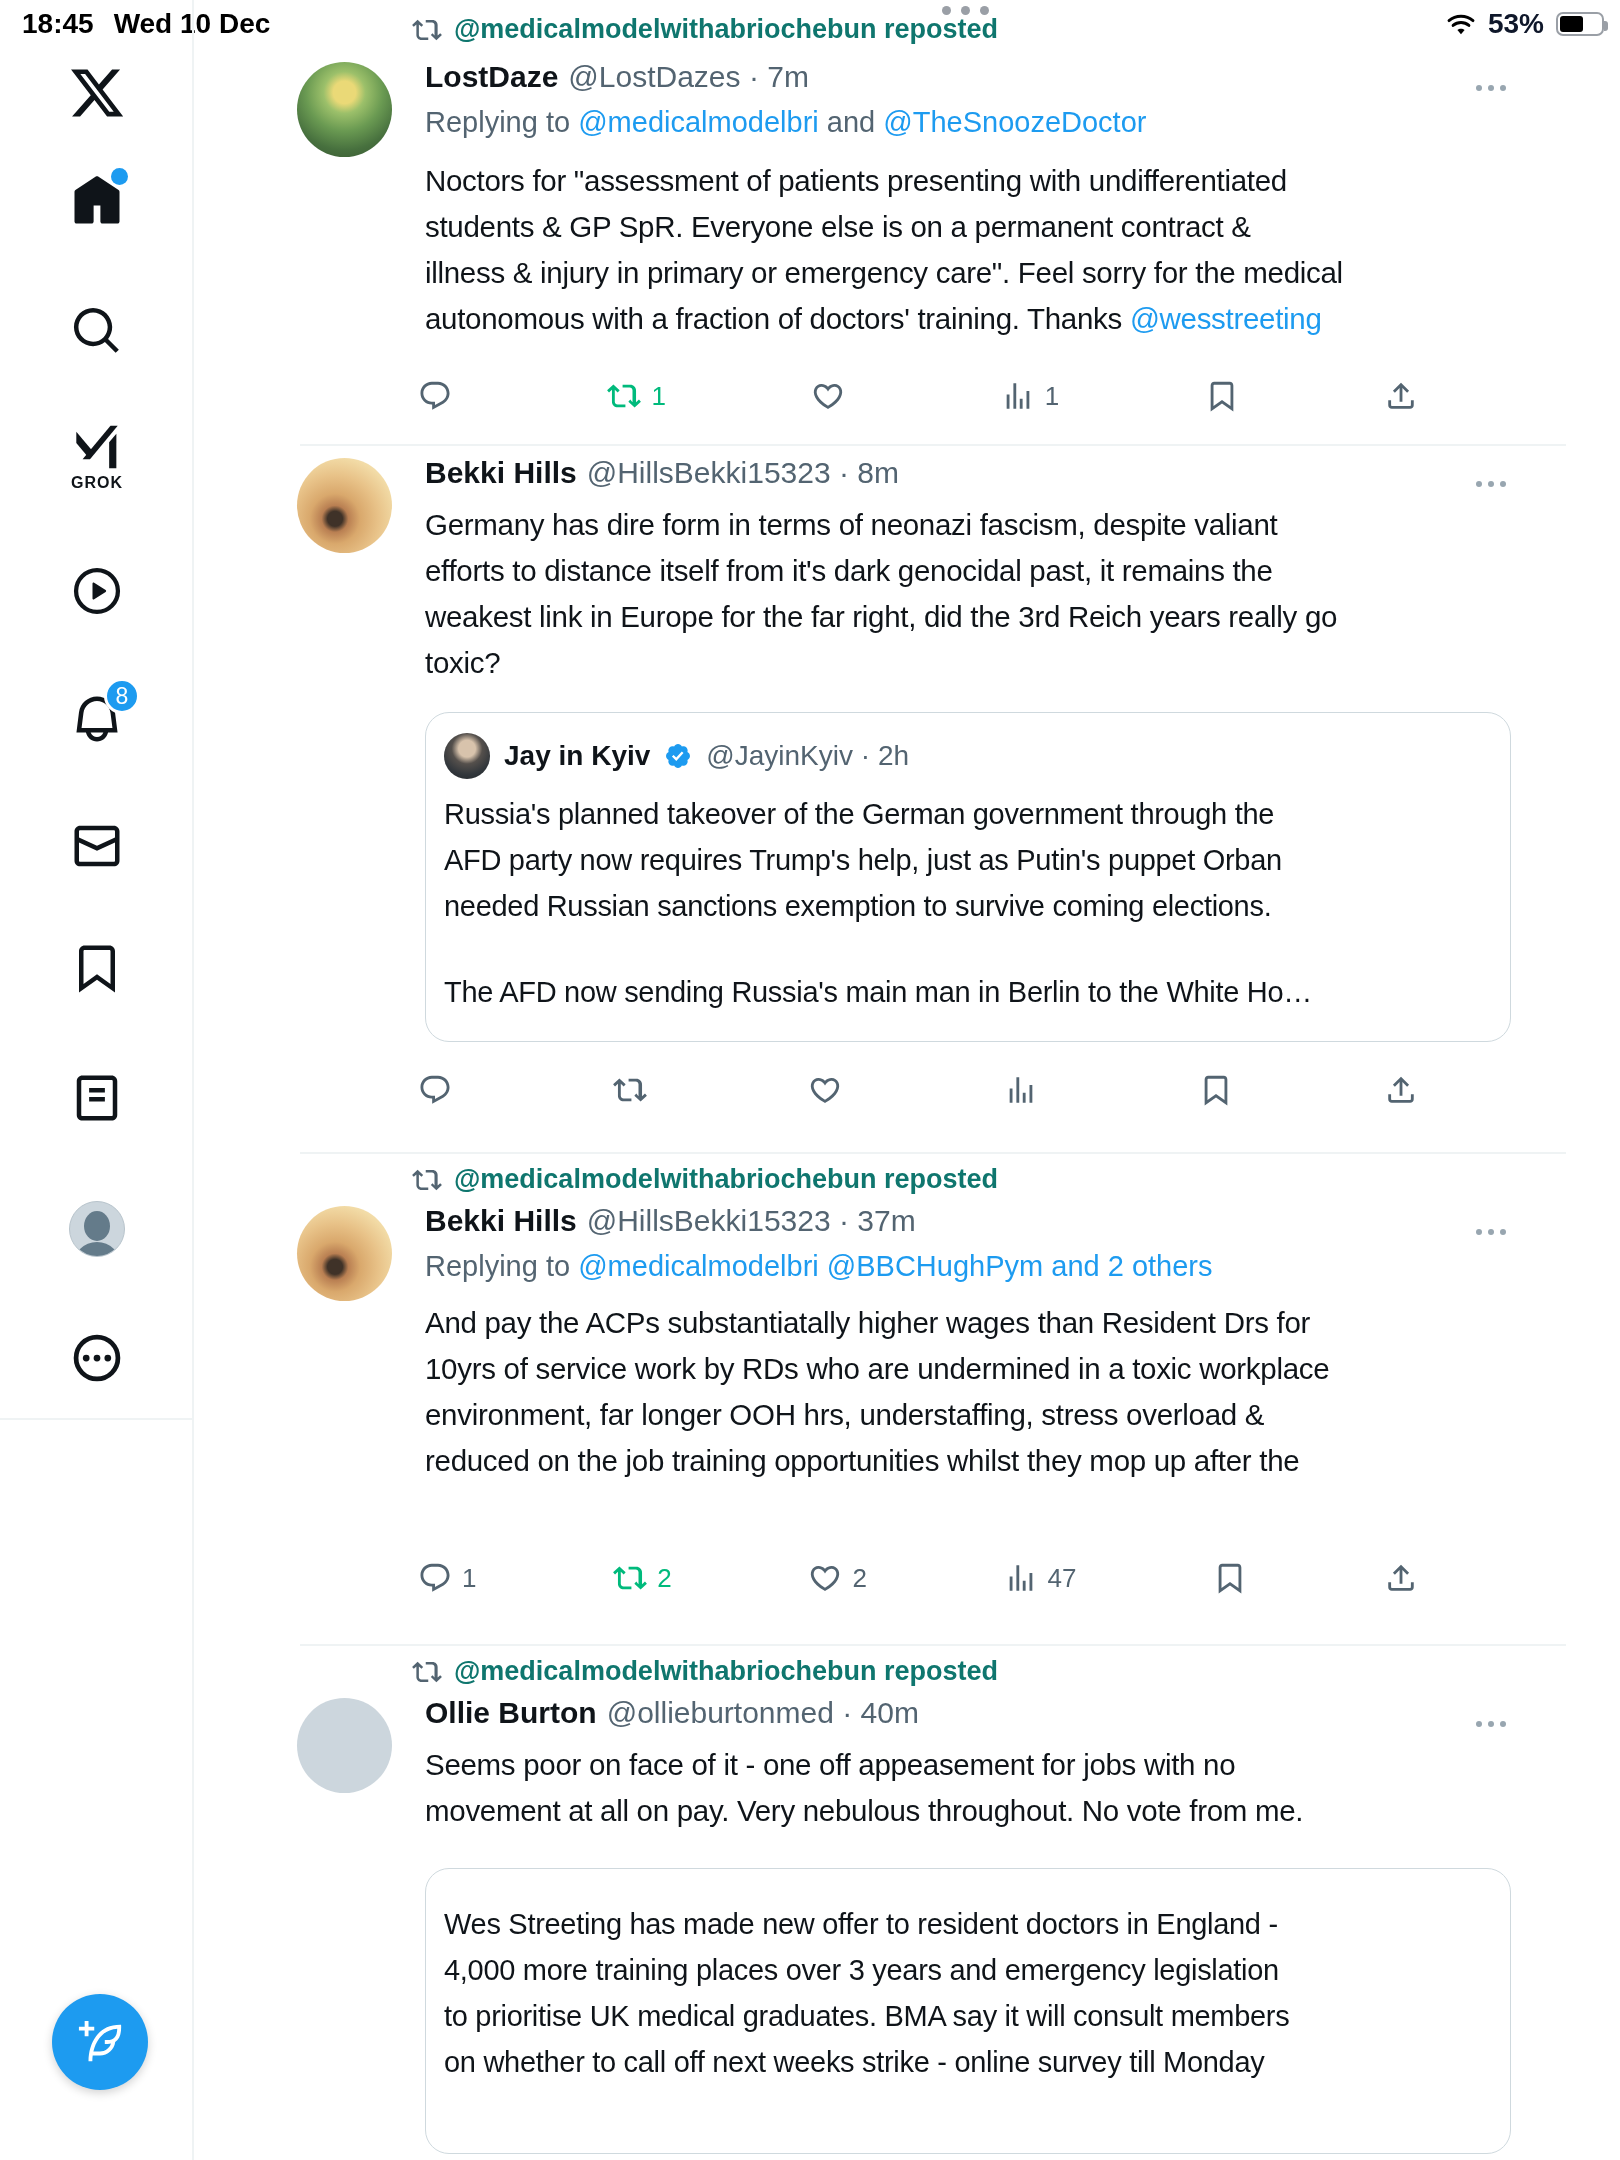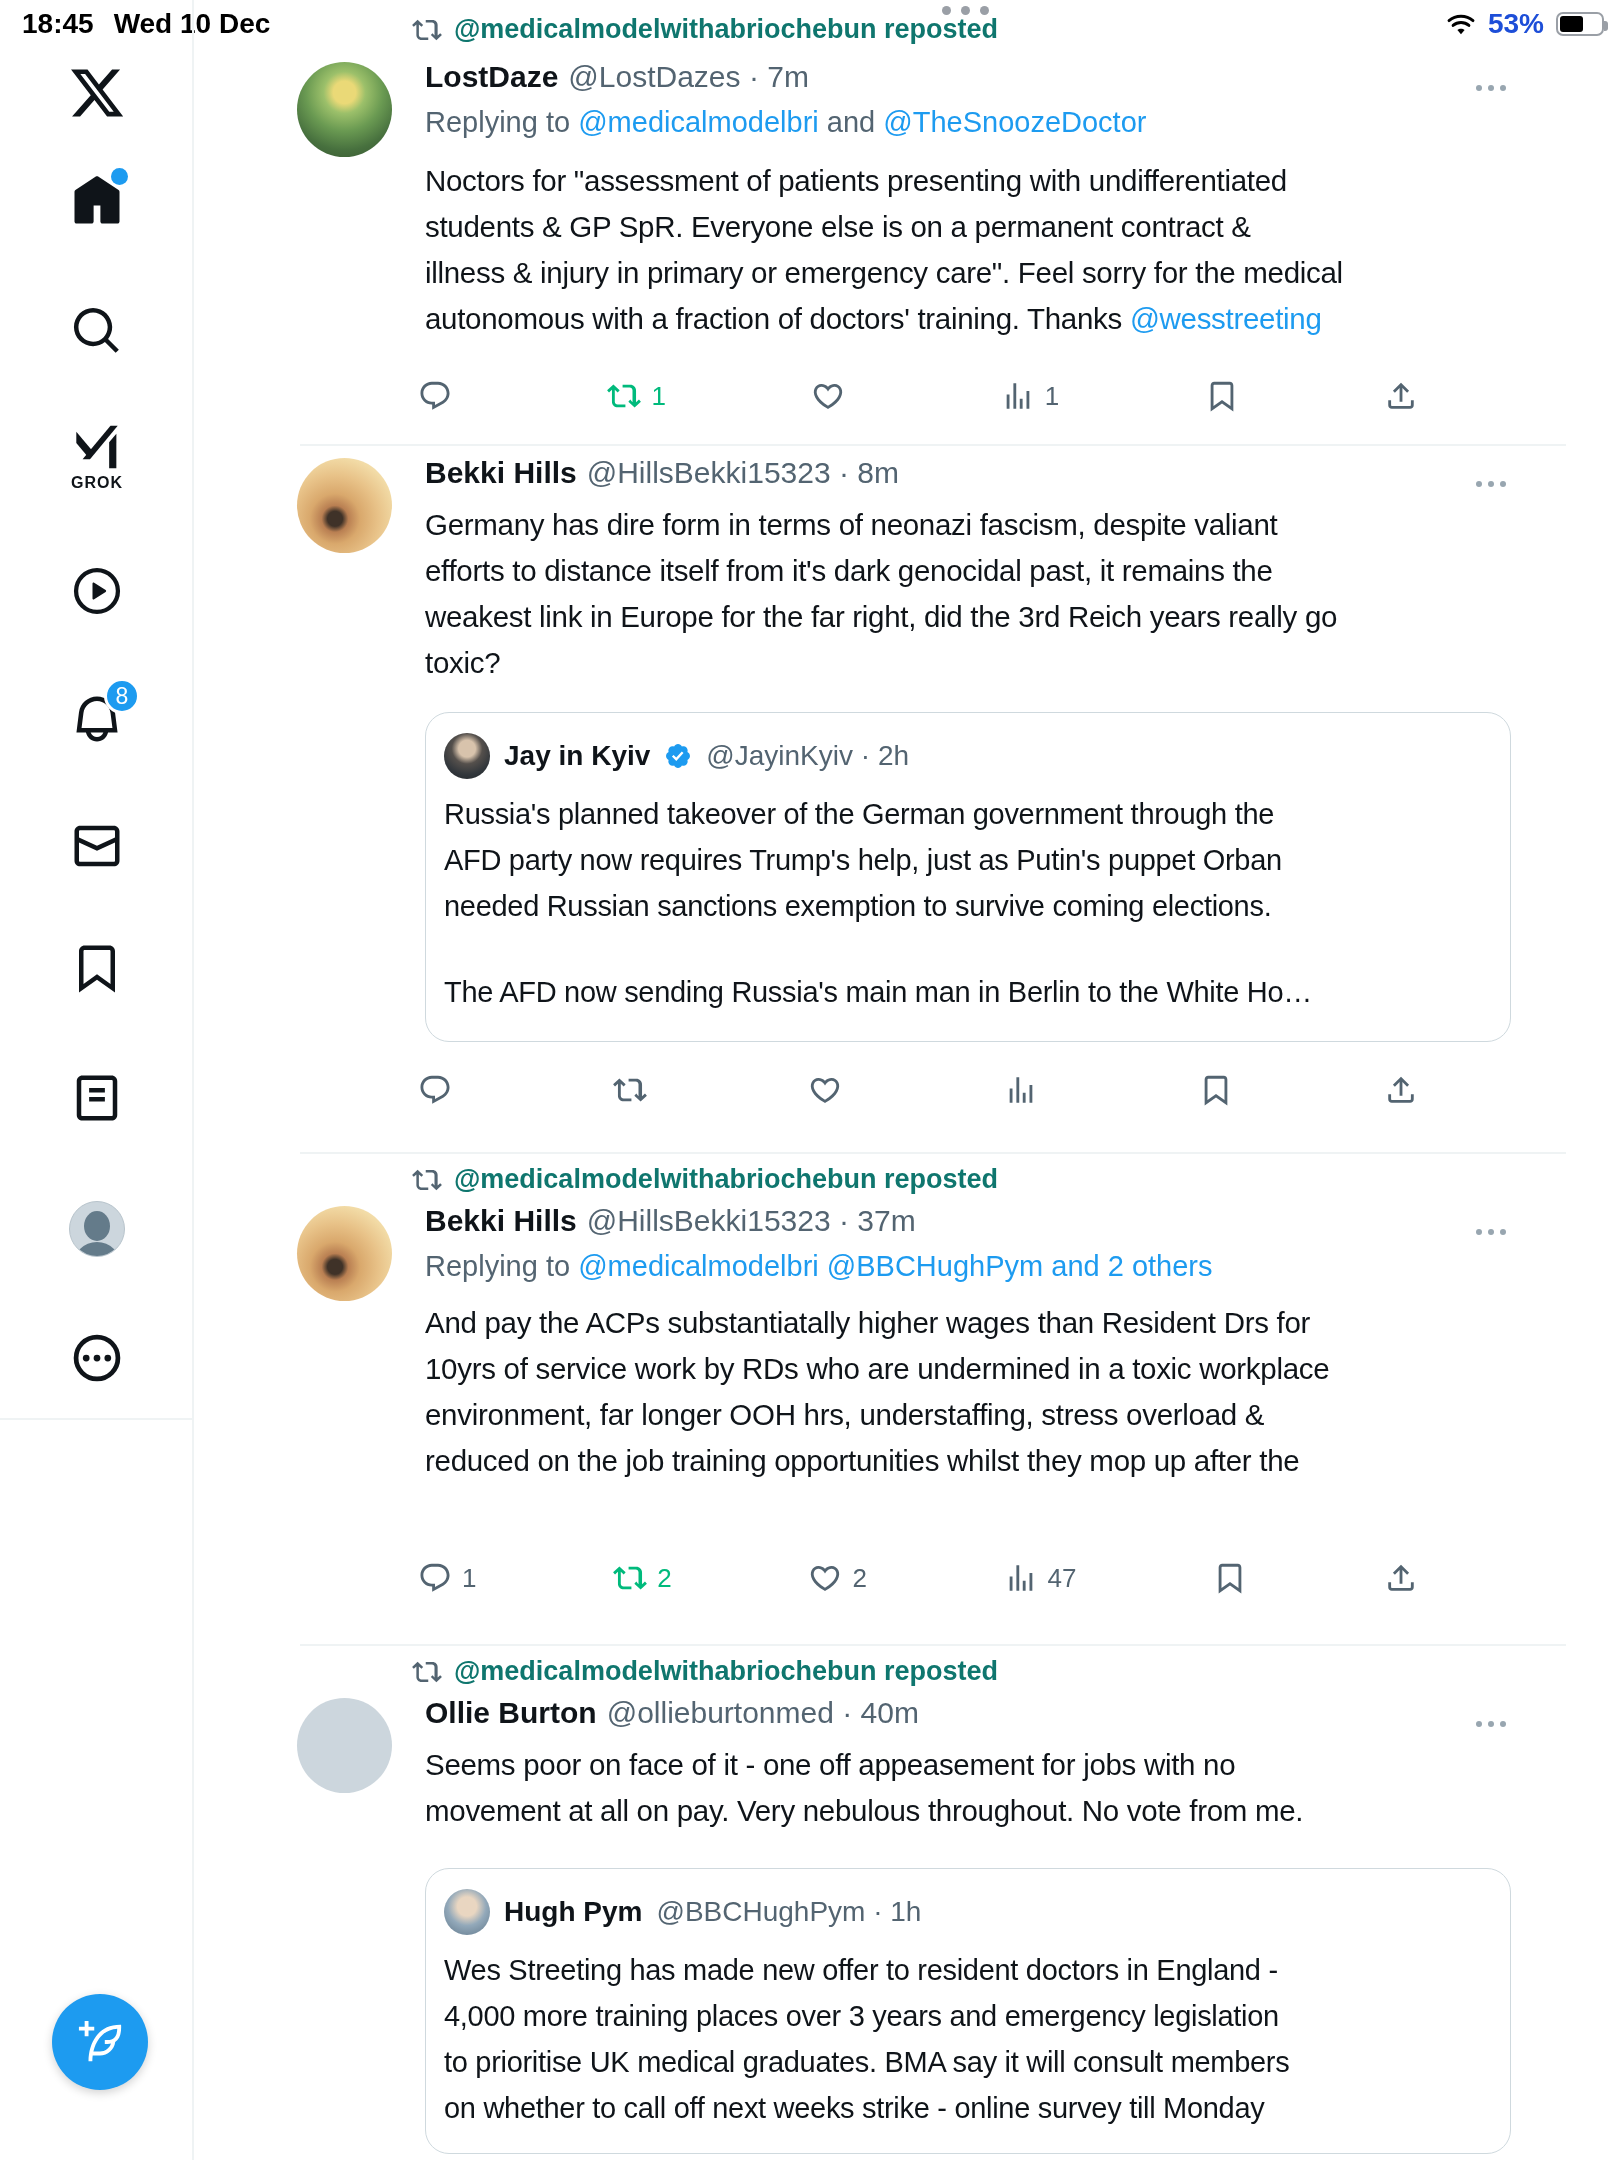--- a/index.html
+++ b/index.html
@@ -8,21 +8,21 @@
     position:relative; width:1620px; height:2160px; overflow:hidden;
     background:#fff; color:#0f1419;
     font-family:"Liberation Sans","DejaVu Sans",sans-serif;
   }
   .abs { position:absolute; }
 
   
   .statusbar-left { left:22px; top:8px; display:flex; gap:20px;
     font-size:28px; font-weight:700; color:#000; }
   .statusbar-right { right:16px; top:8px; display:flex; align-items:center; gap:12px;
-    font-size:28px; font-weight:600; color:#1d4ed8; }
+    font-size:28px; font-weight:600; color:#0f172a; }
   .mt-dots { left:942px; top:6px; display:flex; gap:10px; }
   .mt-dots i { width:9px; height:9px; border-radius:50%; background:#9a9fa6; }
   .batt-shell { width:48px; height:24px; border:2px solid #9a9fa6; border-radius:7px; position:relative; }
   .batt-fill { position:absolute; left:2px; top:2px; bottom:2px; width:53%; background:#000; border-radius:3px; }
   .batt-tip { position:absolute; right:-6px; top:7px; width:4px; height:10px; background:#9a9fa6; border-radius:0 3px 3px 0; }
 
   
   .side-border { left:192px; top:0; width:2px; height:2160px; background:#eff3f4; }
   .side-hr { left:0; top:1418px; width:192px; height:2px; background:#eff3f4; }
   .nav { left:66px; width:62px; height:62px; display:flex; align-items:center; justify-content:center; }
@@ -406,25 +406,20 @@
   <div class="abs more" style="top:1714px">
       <i></i>
       <i></i>
       <i></i>
     </div>
   <div class="abs body" style="top:1742px">
     <div class="ln">Seems poor on face of it - one off appeasement for jobs with no</div>
     <div class="ln">movement at all on pay. Very nebulous throughout. No vote from me.</div>
   </div>
   <div class="abs quote" style="top:1868px; height:286px;">
-    <div class="q-head">
-      <span class="q-av av-hugh"></span>
-      <span class="q-name">Hugh Pym</span>
-      <span class="q-meta">@BBCHughPym · 1h</span>
-    </div>
     <div class="q-body">
       <div class="ln">Wes Streeting has made new offer to resident doctors in England -</div>
       <div class="ln">4,000 more training places over 3 years and emergency legislation</div>
       <div class="ln">to prioritise UK medical graduates. BMA say it will consult members</div>
       <div class="ln">on whether to call off next weeks strike - online survey till Monday</div>
     </div>
   </div>
 
 </div>
 

